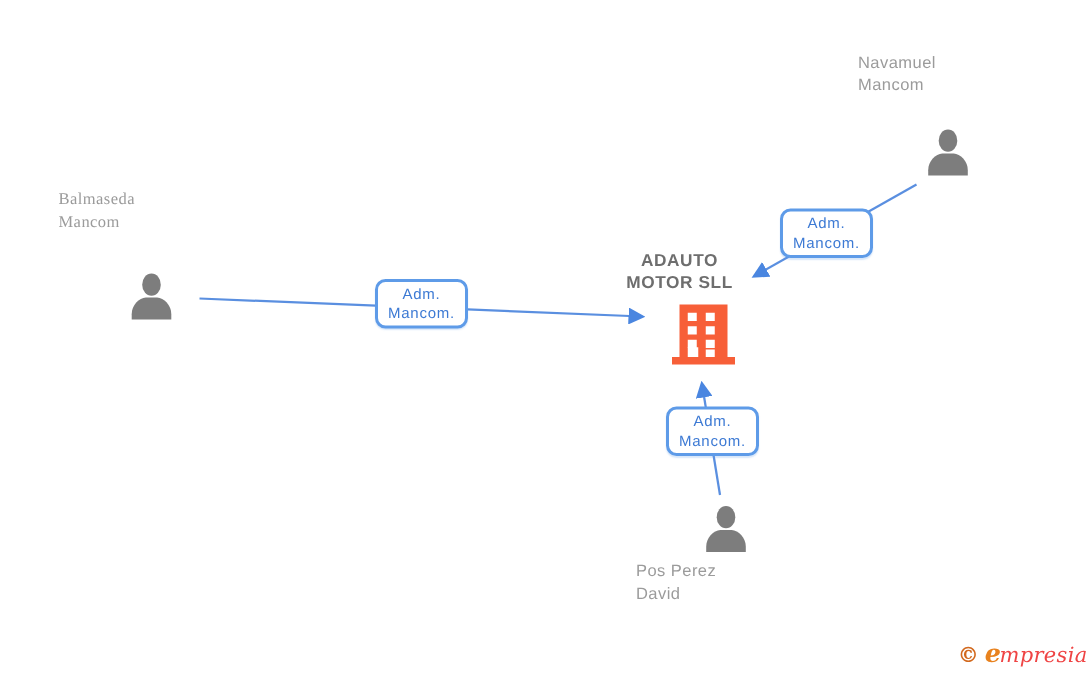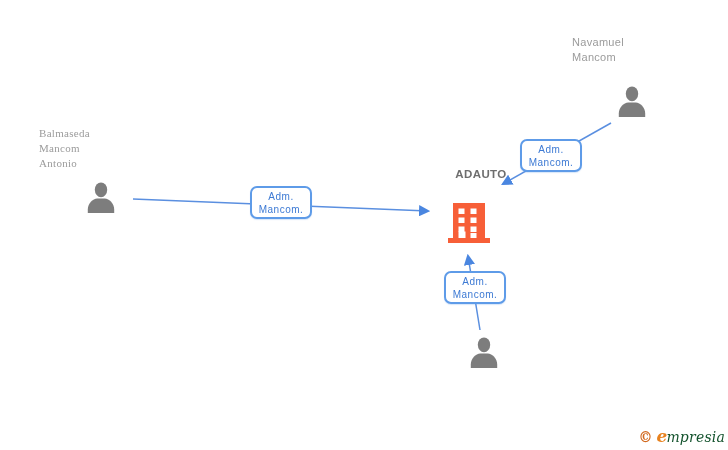--- a/index.html
+++ b/index.html
@@ -25,66 +25,68 @@
     font-size:10px; line-height:13px; color:#3D7AD4; letter-spacing:0.5px;
     box-shadow:0 1px 1px rgba(94,155,232,0.25);
   }
   .logo {
     position:absolute; right:3px; bottom:4px; z-index:2;
     display:flex; align-items:baseline; gap:4px;
     font-family:"DejaVu Serif", serif; font-style:italic;
   }
   .logo-c { color:#D2691E; font-size:14px; font-style:normal; font-weight:bold; }
   .logo-e { color:#E8821E; font-size:17px; font-weight:bold; margin-right:-1px; }
-  .logo-rest { color:#14532d; font-size:14px; letter-spacing:0.2px; }
+  .logo-rest { color:#ef4444; font-size:14px; letter-spacing:0.2px; }
 </style>
 </head>
 <body>
 
 <div class="canvas">
 
   <svg class="lines" width="728" height="450" viewBox="0 0 728 450">
     <defs>
       <marker id="arw" viewBox="0 0 10 10" refX="8" refY="5" markerWidth="7.5" markerHeight="7.5" orient="auto">
         <path d="M0 0 L10 5 L0 10 Z" fill="#4A86E0"></path>
       </marker>
     </defs>
     <line x1="133" y1="199" x2="428" y2="211" stroke="#5A8FE0" stroke-width="1.5" marker-end="url(#arw)"></line>
     <line x1="611" y1="123" x2="503" y2="184" stroke="#5A8FE0" stroke-width="1.5" marker-end="url(#arw)"></line>
     <line x1="480" y1="330" x2="468" y2="256" stroke="#5A8FE0" stroke-width="1.5" marker-end="url(#arw)"></line>
   </svg>
 
   <div class="person-label" style="left:39px; top:126px;font-family:Liberation Serif, serif;">
     <div>Balmaseda</div>
     <div>Mancom</div>
-    <div>Antonio</div>
   </div>
   <svg class="person-icon" style="left:85px; top:182px;" viewBox="0 0 32 32">
     <ellipse cx="16" cy="7.8" rx="6.2" ry="7.4" fill="#7D7D7D"></ellipse>
     <path d="M2.8 31 L2.8 27.5 C2.8 21.2 7.8 16.8 12.2 16.4 L19.8 16.4 C24.2 16.8 29.2 21.2 29.2 27.5 L29.2 31 Z" fill="#7D7D7D"></path>
   </svg>
 
   <div class="person-label" style="left:572px; top:35px;">
     <div>Navamuel</div>
     <div>Mancom</div>
   </div>
   <svg class="person-icon" style="left:616px; top:86px;" viewBox="0 0 32 32">
     <ellipse cx="16" cy="7.8" rx="6.2" ry="7.4" fill="#7D7D7D"></ellipse>
     <path d="M2.8 31 L2.8 27.5 C2.8 21.2 7.8 16.8 12.2 16.4 L19.8 16.4 C24.2 16.8 29.2 21.2 29.2 27.5 L29.2 31 Z" fill="#7D7D7D"></path>
   </svg>
 
   <svg class="person-icon" style="left:468px; top:337px;" viewBox="0 0 32 32">
     <ellipse cx="16" cy="7.8" rx="6.2" ry="7.4" fill="#7D7D7D"></ellipse>
     <path d="M2.8 31 L2.8 27.5 C2.8 21.2 7.8 16.8 12.2 16.4 L19.8 16.4 C24.2 16.8 29.2 21.2 29.2 27.5 L29.2 31 Z" fill="#7D7D7D"></path>
   </svg>
   <div class="person-label" style="left:424px; top:374px;">
+    <div>Pos Perez</div>
+    <div>David</div>
   </div>
 
-  <div class="company-label" style="left:416px; top:167px;">
+  <div class="company-label" style="left:388px; top:167px;">
     <div>ADAUTO</div>
+    <div>MOTOR SLL</div>
   </div>
   <svg class="building-icon" style="left:447px; top:200px;" viewBox="0 0 44 44">
     <rect x="6" y="3" width="32" height="35" fill="#F75F38"></rect>
     <rect x="1" y="38" width="42" height="5" fill="#F75F38"></rect>
     <rect x="11.5" y="8.5" width="6" height="5.5" fill="#ffffff"></rect>
     <rect x="23.5" y="8.5" width="6" height="5.5" fill="#ffffff"></rect>
     <rect x="11.5" y="17.5" width="6" height="5.5" fill="#ffffff"></rect>
     <rect x="23.5" y="17.5" width="6" height="5.5" fill="#ffffff"></rect>
     <rect x="11.5" y="26.5" width="6" height="5.5" fill="#ffffff"></rect>
     <rect x="23.5" y="26.5" width="6" height="5.5" fill="#ffffff"></rect>

